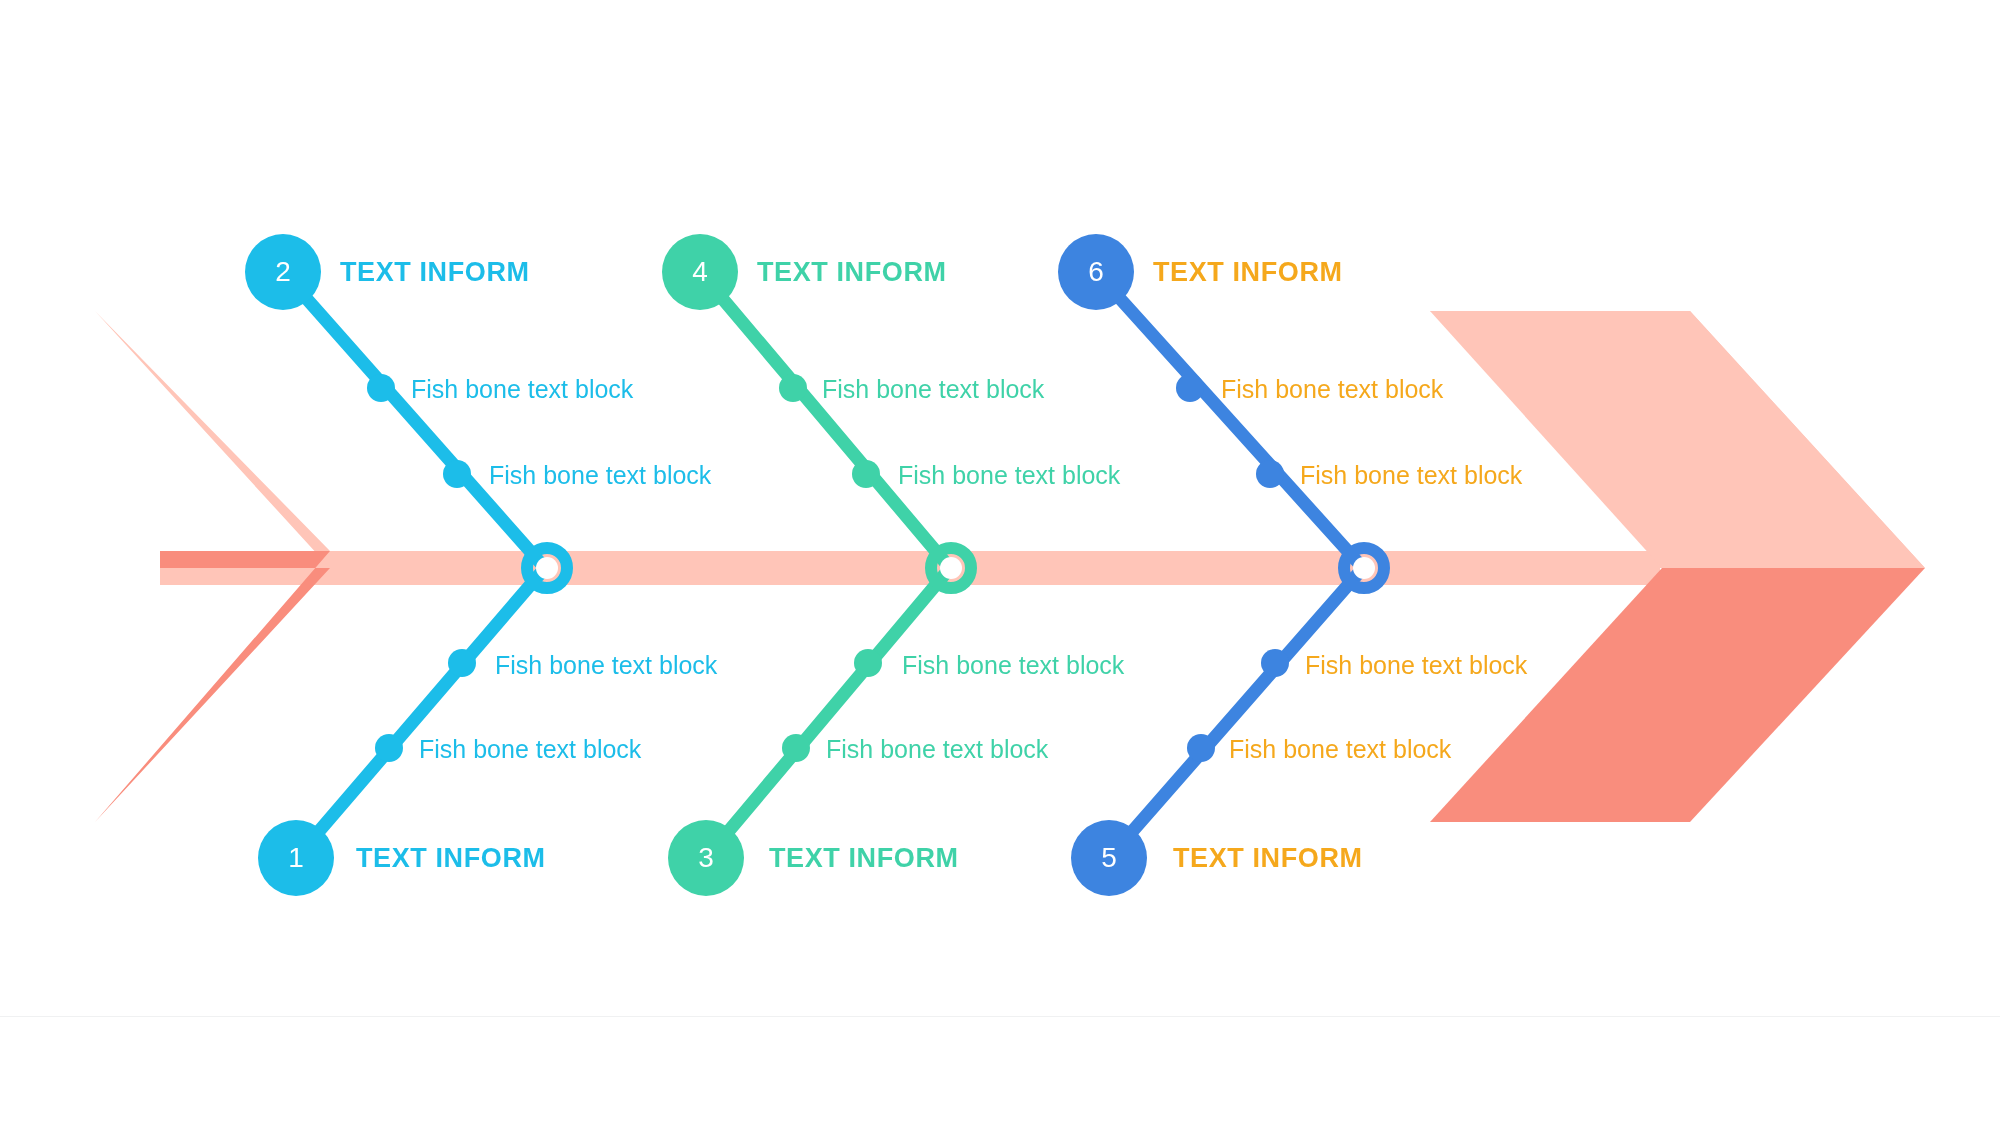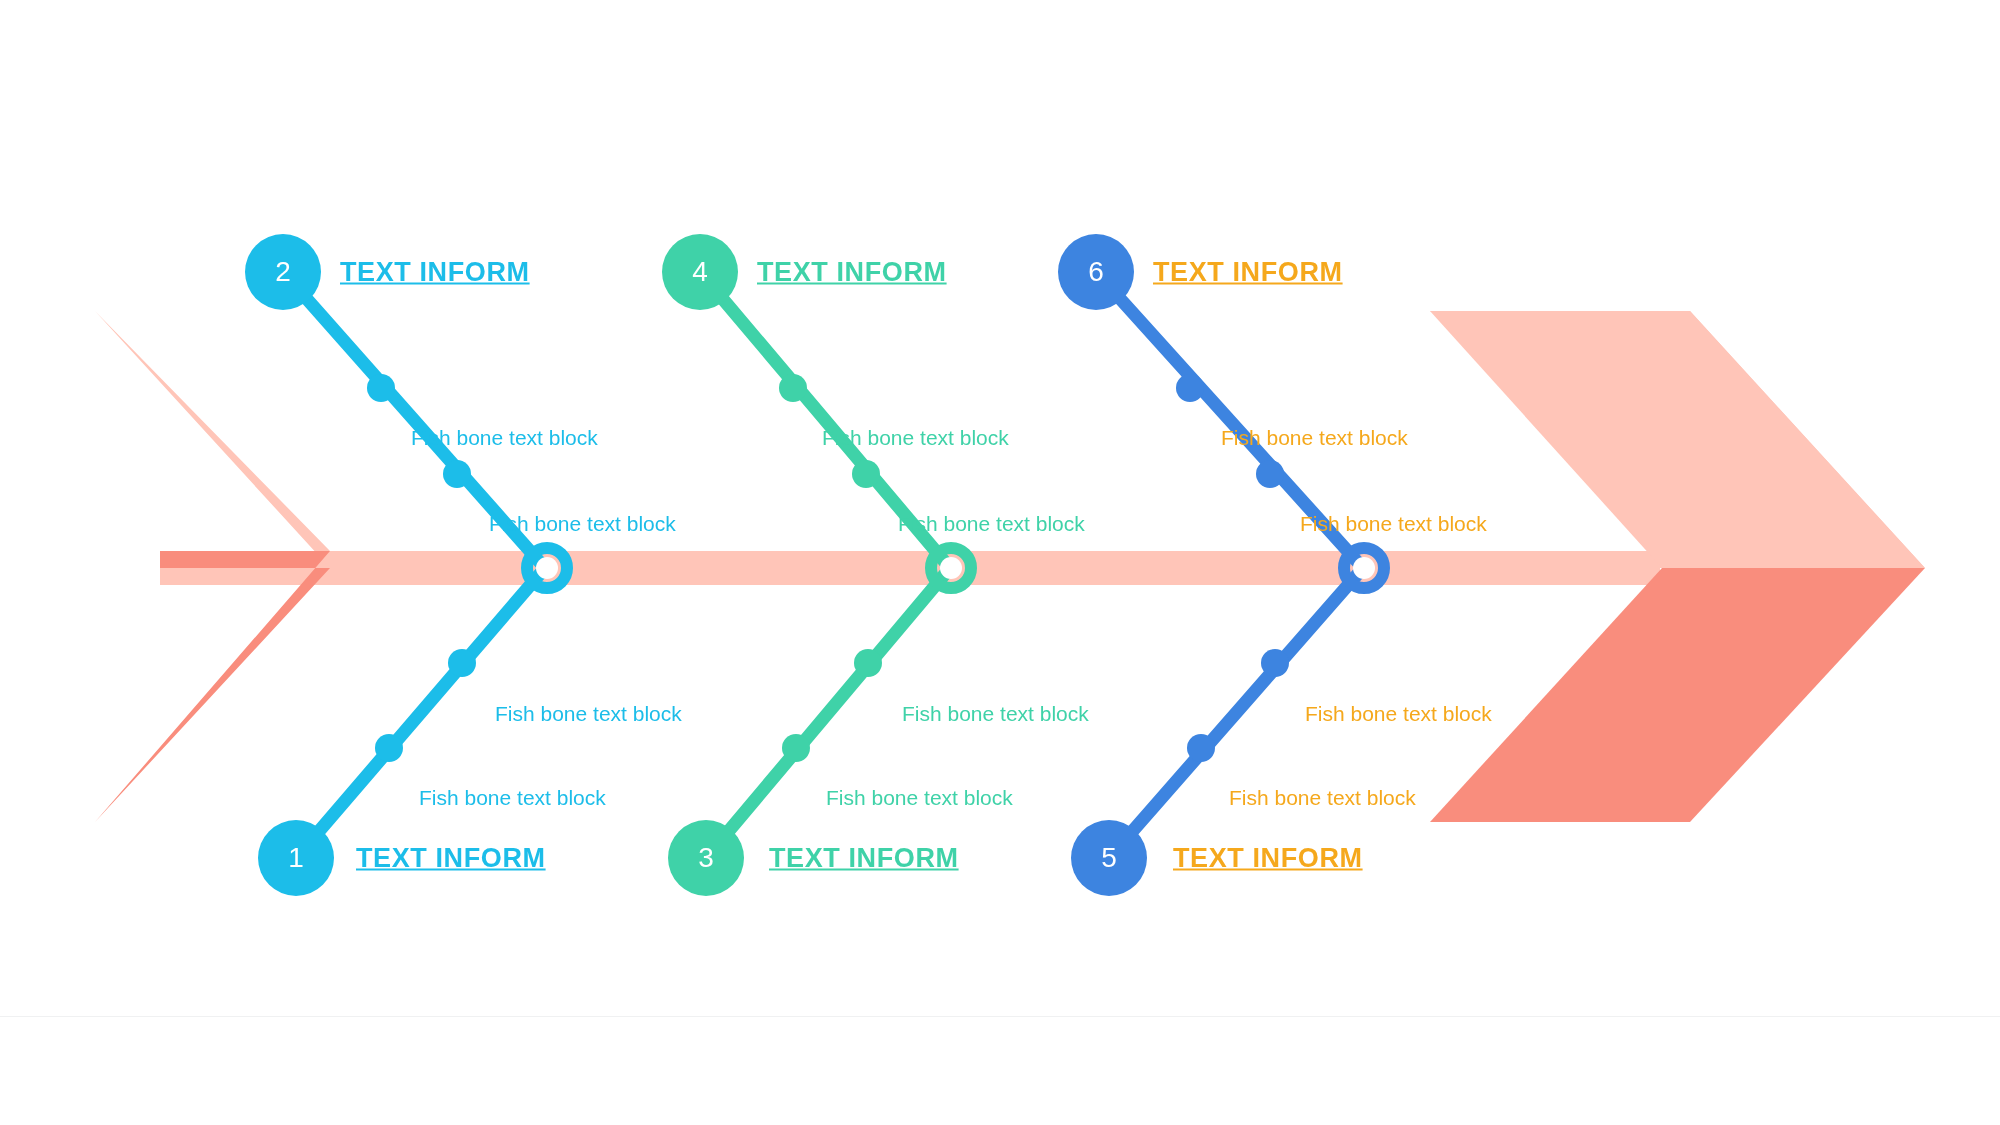--- a/index.html
+++ b/index.html
@@ -34,29 +34,27 @@
   }
 
   
   .head-label {
     position: absolute;
     font-size: 27px;
     font-weight: bold;
     letter-spacing: 0.6px;
     white-space: nowrap;
     line-height: 1;
-    text-decoration: underline;
   }
   .bone-label {
     position: absolute;
-    font-size: 21px;
+    font-size: 25px;
     font-weight: normal;
     white-space: nowrap;
     line-height: 1;
-    margin-top: 48px;
   }
   .num-label {
     position: absolute;
     color: #ffffff;
     font-size: 28px;
     font-weight: normal;
     line-height: 1;
     text-align: center;
     white-space: nowrap;
   }

